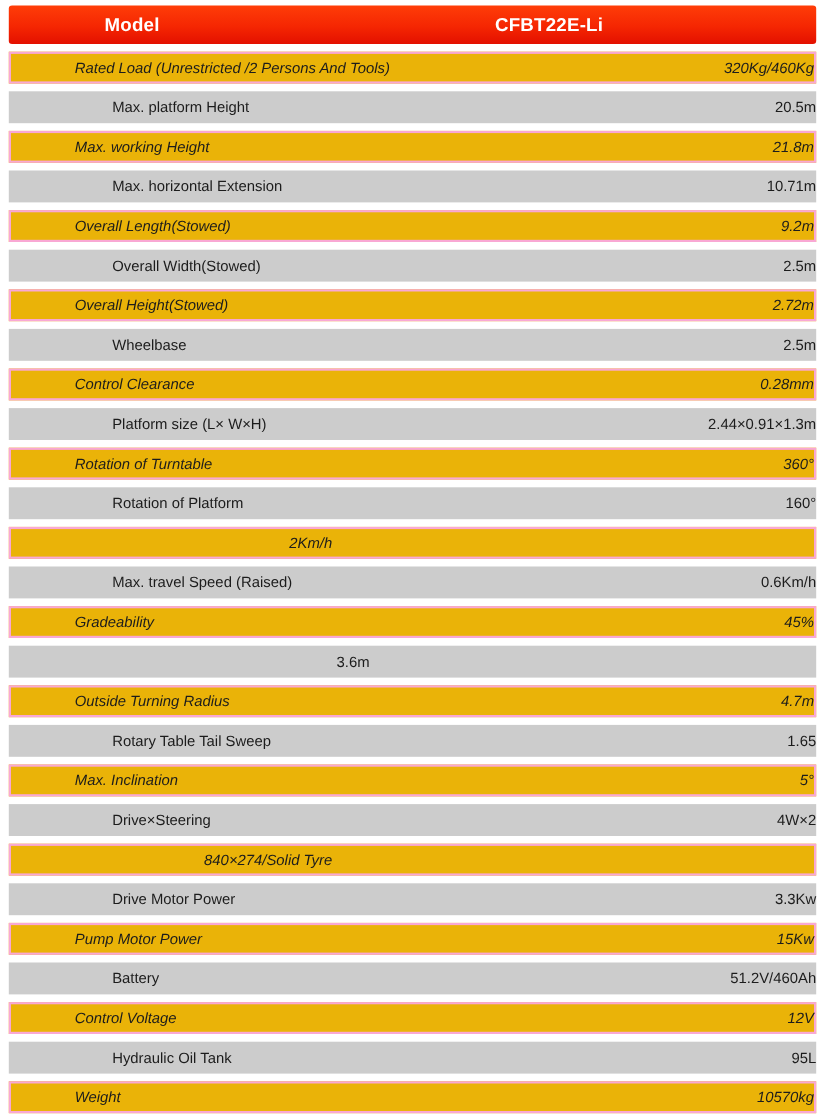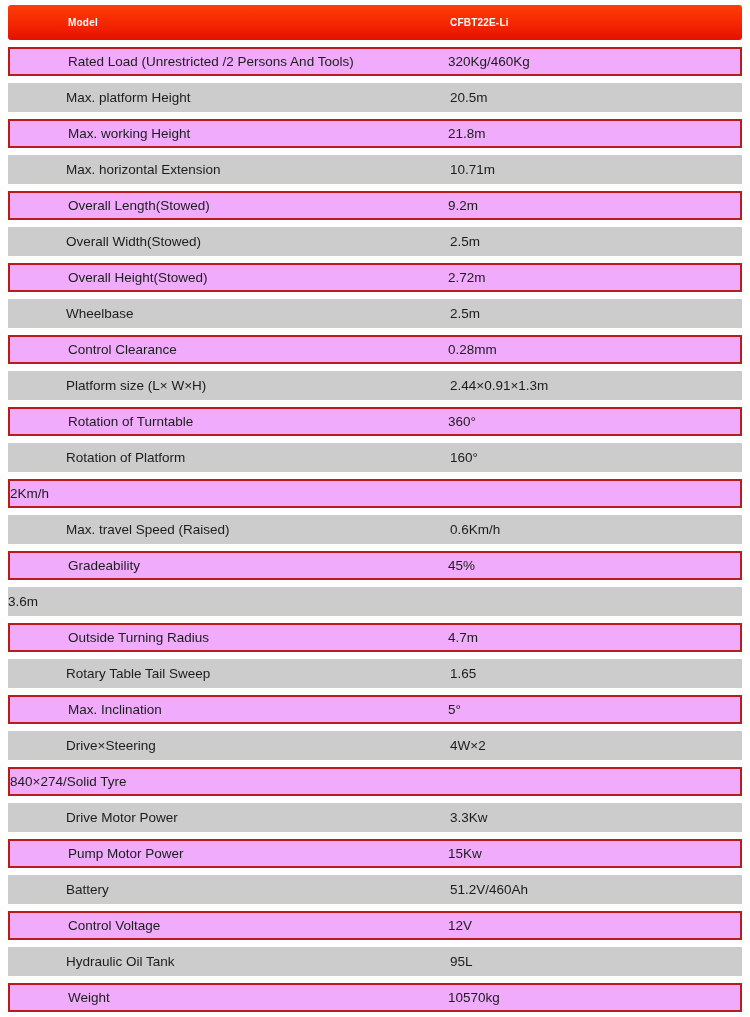--- a/index.html
+++ b/index.html
@@ -16,54 +16,57 @@
     background: #ffffff;
   }
   .table-header {
     height: 35px;
     display: flex;
     align-items: center;
     background: linear-gradient(180deg, #ff3d08 0%, #f52602 55%, #e31000 100%);
     border-radius: 3px;
     color: #ffffff;
     font-weight: bold;
-    font-size: 10px;
+    font-size: 17px;
     letter-spacing: 0.2px;
+    padding-left: 27px;
   }
   .header-label {
     flex: 1;
     padding-left: 60px;
   }
   .header-value {
     width: 292px;
   }
   .spec-row {
     height: 29px;
     margin-top: 7px;
     display: flex;
     align-items: center;
     box-sizing: border-box;
     font-size: 13.5px;
     color: #1c1c1c;
   }
   .spec-row.white {
-    background: #f0abfc;
-    border: 2px solid #b91c1c;
+    background: #eab308;
+    border: 2px solid #f9a8d4;
+    font-style: italic;
   }
   .spec-row.gray {
     background: #cccccc;
+    padding-left: 36px;
   }
   .row-label {
     flex: 1;
     padding-left: 58px;
     white-space: nowrap;
   }
   .row-value {
     width: 292px;
-    text-align: left;
+    text-align: right;
     white-space: nowrap;
   }
 </style>
 </head>
 <body>
 
 <div class="page">
 
   <div class="table-header">
     <div class="header-label">Model</div>

